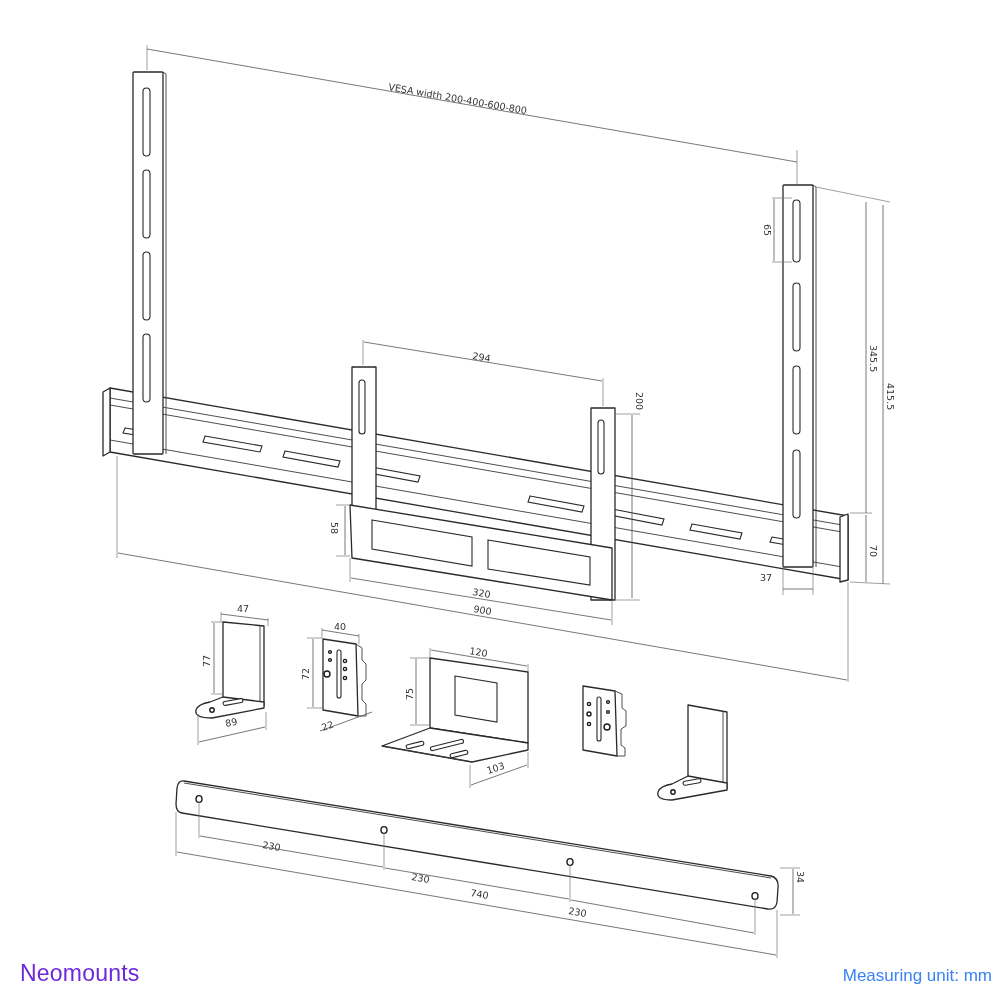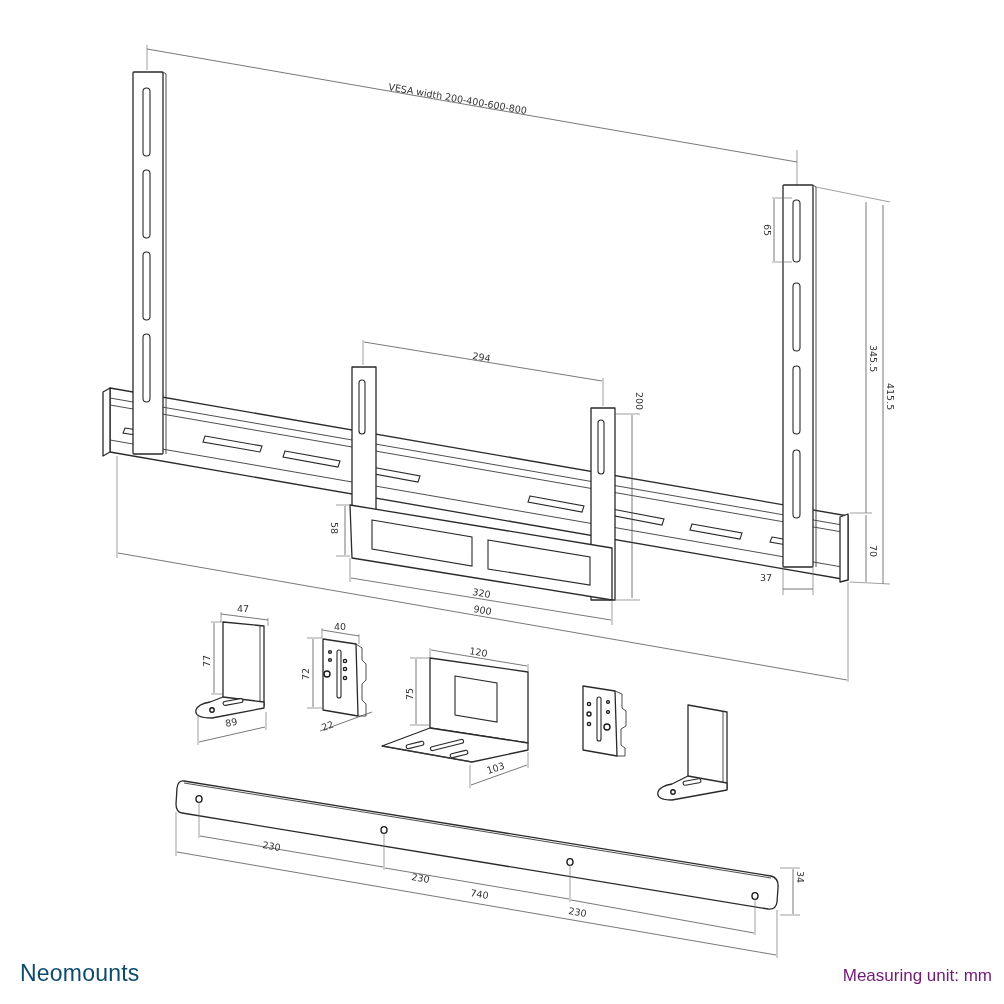--- a/index.html
+++ b/index.html
@@ -7,23 +7,23 @@
            font-family: "DejaVu Sans", sans-serif; }
     #drawing { position: absolute; left: 0; top: 0; width: 1004px; height: 1004px; }
     .part { fill: #ffffff; stroke: #2a2a2a; stroke-width: 1.3; stroke-linejoin: round; }
     .part-thin { fill: none; stroke: #3a3a3a; stroke-width: 0.9; }
     .slot { fill: #ffffff; stroke: #2a2a2a; stroke-width: 1.1; }
     .hole { fill: #ffffff; stroke: #1a1a1a; stroke-width: 1.4; }
     .dim { stroke: #555555; stroke-width: 0.8; fill: none; }
     .ext { stroke: #777777; stroke-width: 0.7; fill: none; }
     .dimtext { font-family: "DejaVu Sans", sans-serif; font-size: 9.5px; fill: #333333; }
     .brand { position: absolute; left: 20px; top: 960px; font-family: "Liberation Sans", sans-serif;
-             font-size: 23px; color: #0c4a6e; letter-spacing: 0.2px; }
+             font-size: 23px; color: #6d28d9; letter-spacing: 0.2px; }
     .unit { position: absolute; right: 12px; top: 966px; font-family: "Liberation Sans", sans-serif;
-            font-size: 17px; color: #701a75; }
+            font-size: 17px; color: #3b82f6; }
   </style>
 </head>
 <body>
 
 <svg id="drawing" viewBox="0 0 1004 1004" xmlns="http://www.w3.org/2000/svg">
 
   <g>
     <line class="ext" x1="147" y1="45" x2="147" y2="70"></line>
     <line class="ext" x1="797" y1="150" x2="797" y2="185"></line>
     <line class="dim" x1="147" y1="49" x2="797" y2="162"></line>

